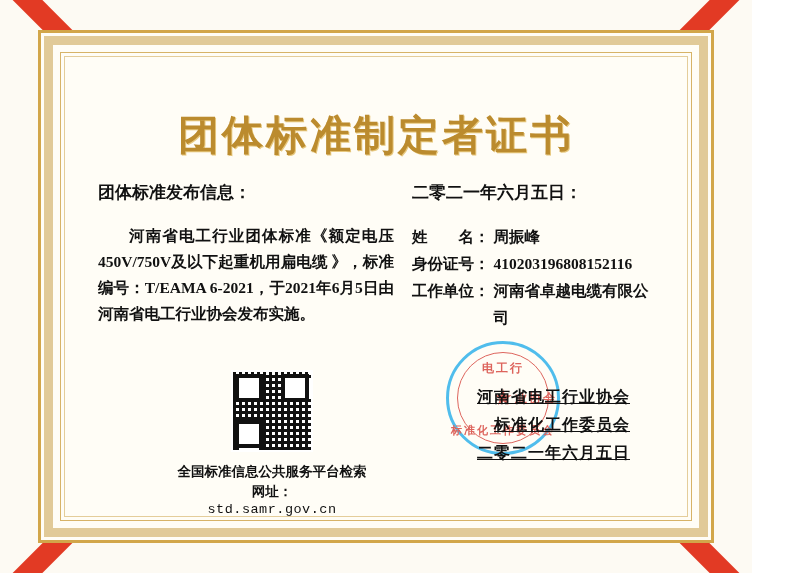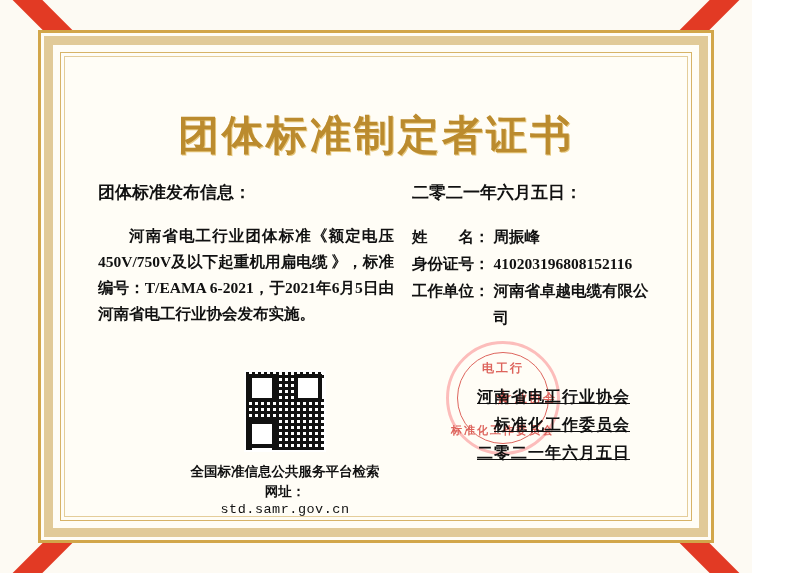--- a/index.html
+++ b/index.html
@@ -145,21 +145,21 @@
   .field-label {
     white-space: pre;
   }
   .field-value {
     padding-left: 4px;
   }
 
   
   .qr-block {
     position: absolute;
-    left: 115px;
+    left: 102px;
     top: 310px;
     width: 200px;
     text-align: center;
   }
   .qr {
     width: 78px;
     height: 78px;
     margin: 0 auto;
     background-color: #fff;
     background-image:
@@ -213,21 +213,21 @@
     text-decoration: underline;
   }
 
   .seal {
     position: absolute;
     right: 122px;
     bottom: 58px;
     width: 108px;
     height: 108px;
     border-radius: 50%;
-    border: 3px solid #fca5a5;
+    border: 3px solid #0ea5e9;
     opacity: .72;
     color: #d02a22;
     pointer-events: none;
     font-family: Liberation Serif, serif;
   }
   .seal-inner {
     position: absolute;
     left: 8px; top: 8px; right: 8px; bottom: 8px;
     border-radius: 50%;
     border: 1px solid #d02a22;

